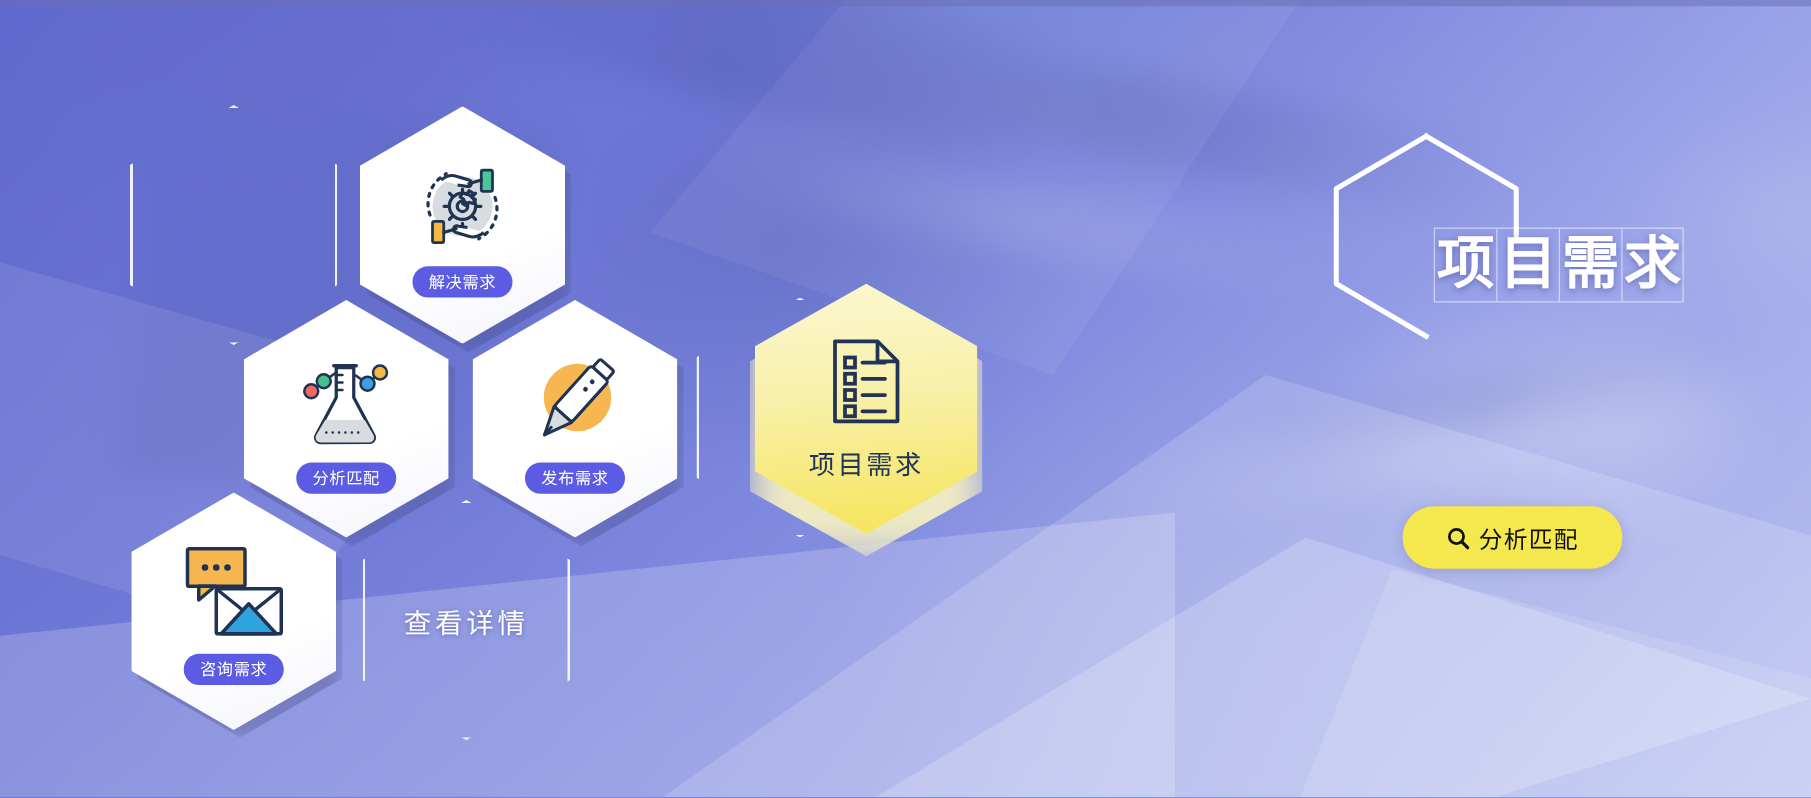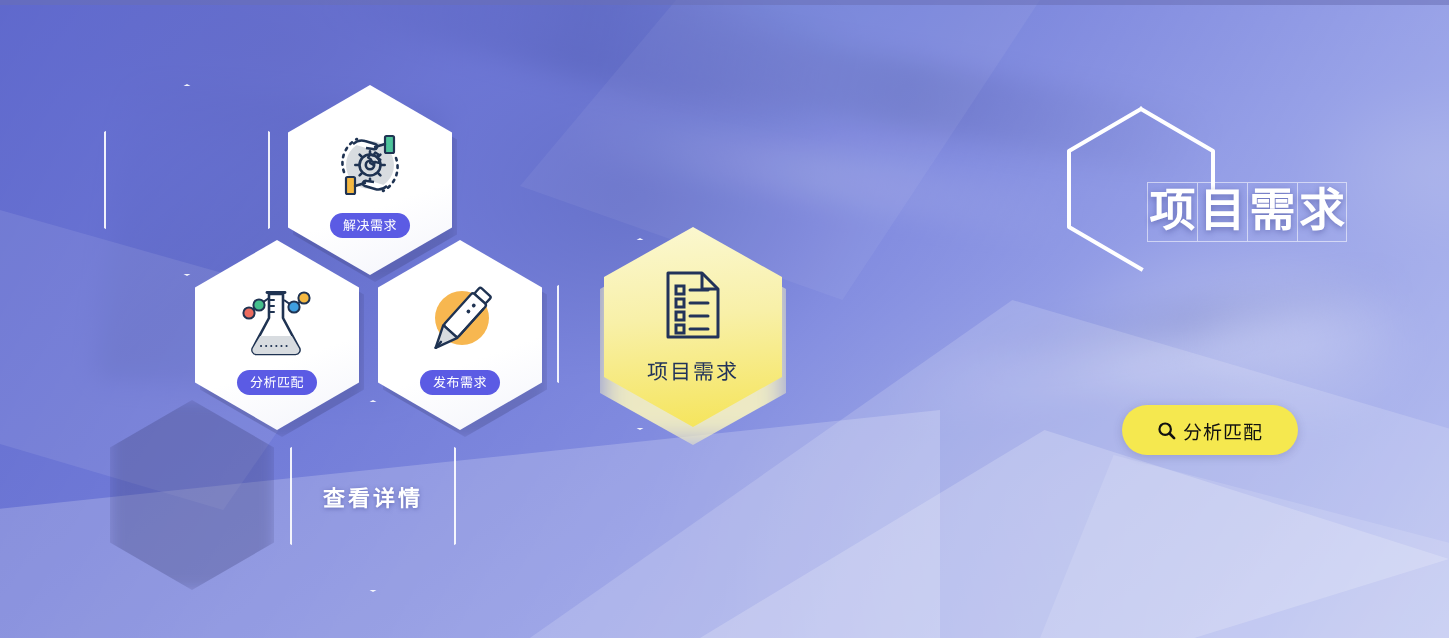--- a/index.html
+++ b/index.html
@@ -94,21 +94,20 @@
     background:#5b5be4; color:#fff; border-radius:999px;
     font-size:13px; line-height:1; padding:6px 13px 6px;
     letter-spacing:.5px; white-space:nowrap;
   }
   .hex-yellow .hexlabel {
     color:#22335a; font-size:21px; letter-spacing:2px; font-weight:400;
   }
   .outline-label {
     color:#ffffff; font-size:22px; letter-spacing:3px;
     text-shadow:0 1px 4px rgba(60,66,140,.55);
-    font-weight:bold;
   }
 
   
   .yellow-glow {
     position:absolute;
     clip-path:polygon(50% 0%, 100% 25%, 100% 75%, 50% 100%, 0% 75%, 0% 25%);
     background:rgba(255,249,190,.85);
     filter:blur(14px);
   }
 
@@ -244,20 +243,35 @@
         </g>
         <circle cx="30" cy="29" r="5.6" fill="#45bf8c" stroke="#1f3352" stroke-width="2"></circle>
         <circle cx="20" cy="37" r="5.6" fill="#ec6b5e" stroke="#1f3352" stroke-width="2"></circle>
         <circle cx="65" cy="31" r="5.6" fill="#3f9fe0" stroke="#1f3352" stroke-width="2"></circle>
         <circle cx="75" cy="22" r="5.6" fill="#f5b942" stroke="#1f3352" stroke-width="2"></circle>
       </svg>
     </div>
     <span class="badge">分析匹配</span>
   </div>
 
+  <div class="hex hex-white" style="left:105px; top:394px; width:164px; height:190px;">
+    <div class="hex-icon" style="margin-bottom:6px;">
+      <svg width="100" height="86" viewBox="0 0 100 86" fill="none">
+        <rect x="13" y="8" width="46" height="30" rx="1.5" fill="#f7b750" stroke="#1f3352" stroke-width="2.8"></rect>
+        <path d="M22 38 v11 l13-11z" fill="#f7b750" stroke="#1f3352" stroke-width="2.8" stroke-linejoin="round"></path>
+        <circle cx="27" cy="23" r="2.6" fill="#1f3352"></circle>
+        <circle cx="36" cy="23" r="2.6" fill="#1f3352"></circle>
+        <circle cx="45" cy="23" r="2.6" fill="#1f3352"></circle>
+        <rect x="36" y="40" width="52" height="36" rx="1.5" fill="#fff" stroke="#1f3352" stroke-width="2.8"></rect>
+        <path d="M36 40 l26 21 26-21" fill="none" stroke="#1f3352" stroke-width="2.8" stroke-linejoin="round"></path>
+        <path d="M62 52 l22 24 H40z" fill="#2ea3dd" stroke="#1f3352" stroke-width="2.8" stroke-linejoin="round"></path>
+      </svg>
+    </div>
+    <span class="badge">咨询需求</span>
+  </div>
 
   <div class="hex-ring" style="left:290px; top:400px; width:166px; height:192px;">
       <i></i>
     </div>
   <div class="hex" style="left:290px; top:400px; width:166px; height:192px;">
     <span class="outline-label">查看详情</span>
   </div>
 
   <div class="hex-ring" style="left:557px; top:238px; width:166px; height:192px;">
       <i></i>

